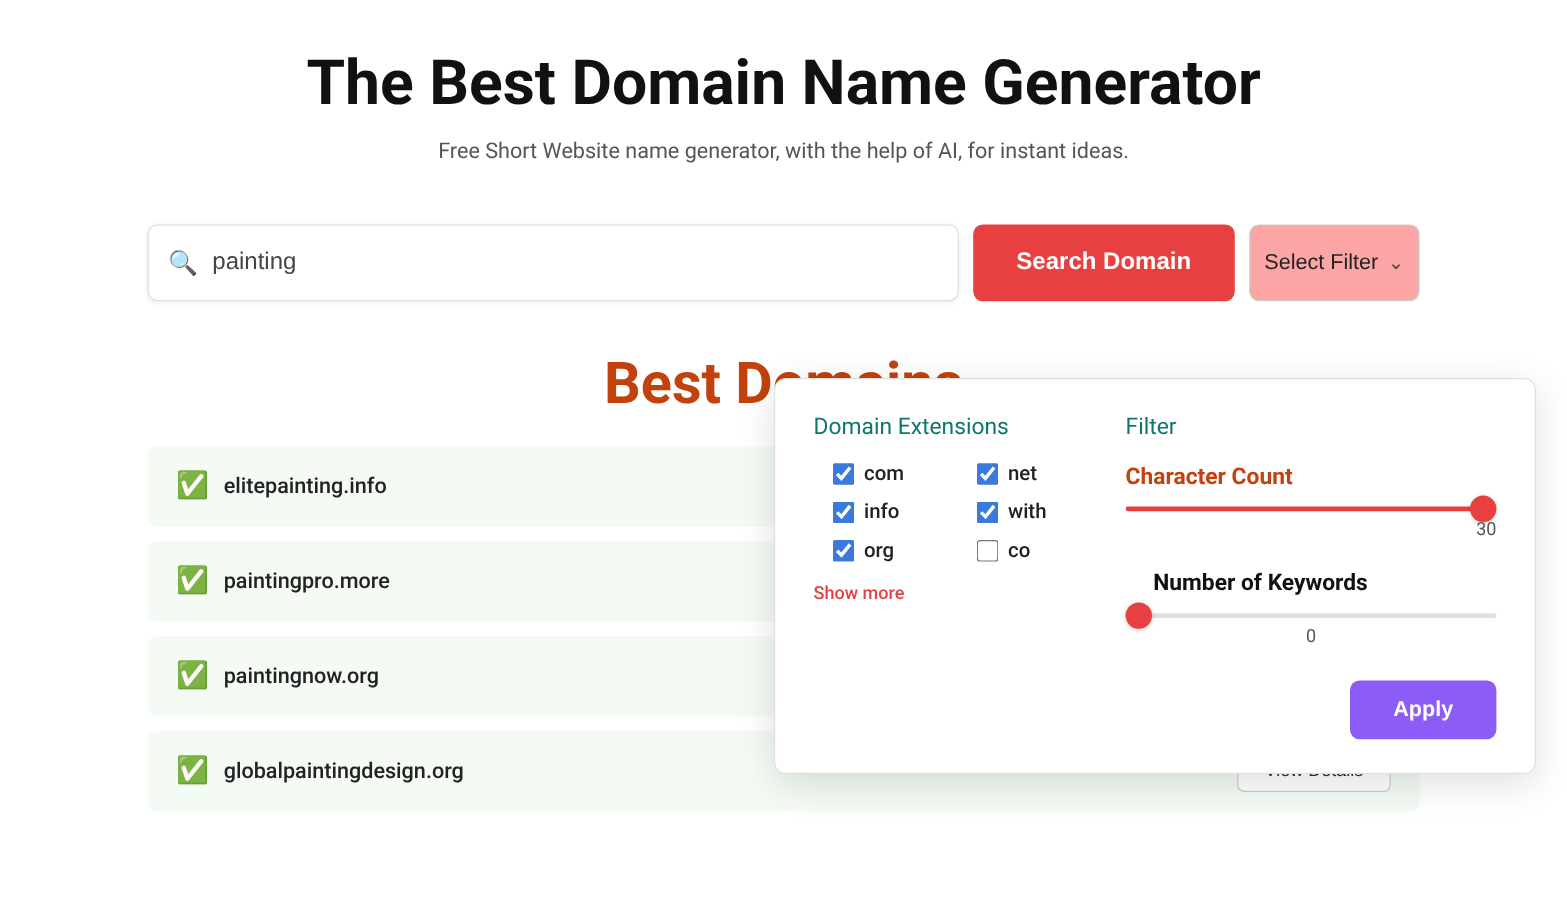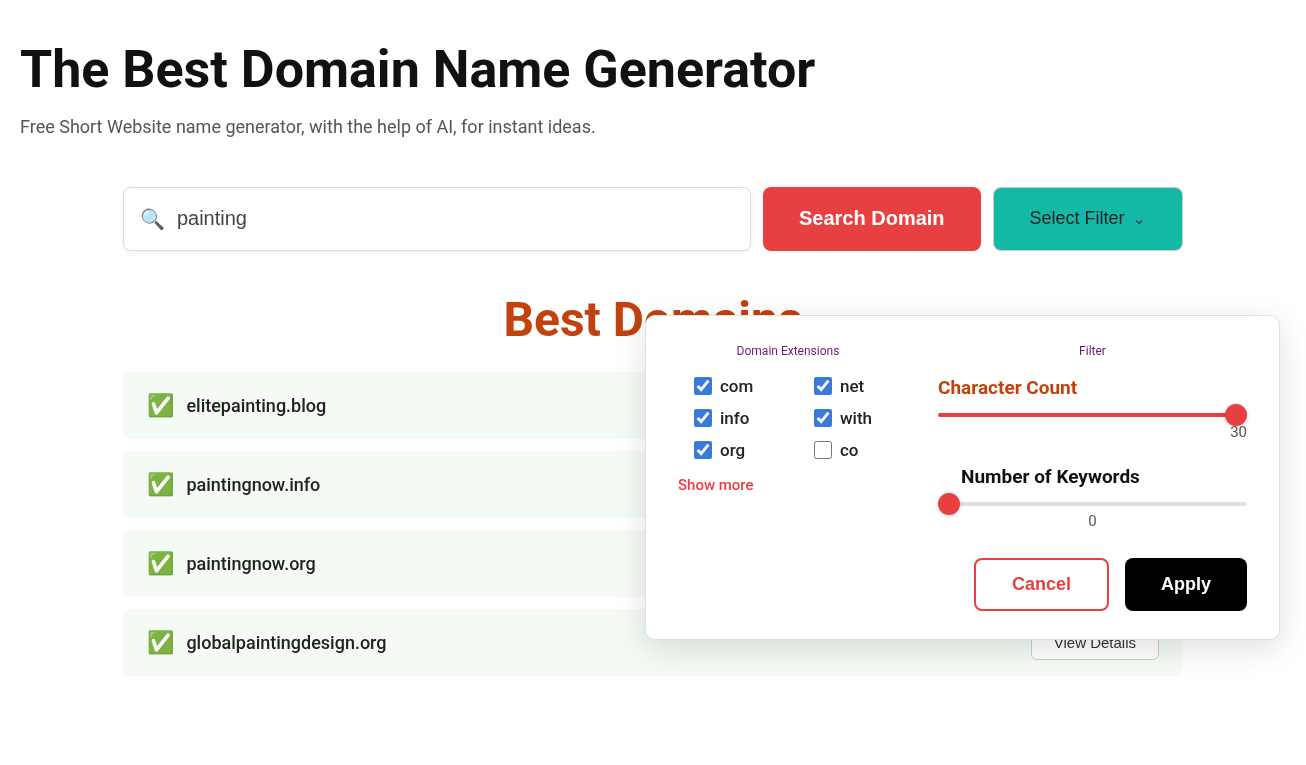--- a/index.html
+++ b/index.html
@@ -6,21 +6,21 @@
     body {
       font-family: -apple-system, BlinkMacSystemFont, 'Segoe UI', Roboto, sans-serif;
       background: #fff;
       color: #222;
       min-height: 765px;
       position: relative;
       overflow: hidden;
     }
 
     .page-header {
-      text-align: left;
+      text-align: center;
       padding: 40px 20px 20px;
     }
 
     .page-title {
       font-size: 52px;
       font-weight: 700;
       color: #111;
       line-height: 1.15;
       margin-bottom: 16px;
     }
@@ -81,23 +81,23 @@
       white-space: nowrap;
     }
 
     .filter-btn {
       display: flex;
       align-items: center;
       gap: 8px;
       border: 1.5px solid #ccc;
       border-radius: 8px;
       height: 64px;
-      padding: 0 36px;
+      padding: 0 12px;
       font-size: 18px;
-      background: #14b8a6;
+      background: #fca5a5;
       cursor: pointer;
       white-space: nowrap;
       color: #222;
     }
 
     .filter-chevron {
       font-size: 16px;
       color: #444;
     }
 
@@ -170,25 +170,24 @@
 
     .extensions-col {
       flex: 0 0 220px;
     }
 
     .filter-col {
       flex: 1;
     }
 
     .col-heading {
-      font-size: 12px;
-      color: #701a75;
+      font-size: 19px;
+      color: #0f766e;
       margin-bottom: 18px;
       font-weight: 400;
-      text-align: center;
     }
 
     .ext-grid {
       display: grid;
       grid-template-columns: 1fr 1fr;
       gap: 12px 20px;
     }
 
     .ext-item {
       display: flex;
@@ -307,21 +306,21 @@
       color: #e84040;
       background: #fff;
       border-radius: 8px;
       padding: 14px 36px;
       font-size: 18px;
       font-weight: 600;
       cursor: pointer;
     }
 
     .apply-btn {
-      background: #000000;
+      background: #8b5cf6;
       color: #fff;
       border: none;
       border-radius: 8px;
       padding: 14px 36px;
       font-size: 18px;
       font-weight: 600;
       cursor: pointer;
     }
   </style>
 </head>
@@ -343,29 +342,29 @@
     <span class="filter-chevron">⌄</span>
   </button>
 </div>
 
 <div class="results-area">
   <h2 class="section-title">Best Domains</h2>
 
   <div class="domain-row">
     <div class="domain-row-left">
       <span class="available-icon">✅</span>
-      <span>elitepainting.blog</span>
+      <span>elitepainting.info</span>
     </div>
     <button class="view-details-btn">View Details</button>
   </div>
 
   <div class="domain-row">
     <div class="domain-row-left">
       <span class="available-icon">✅</span>
-      <span>paintingnow.info</span>
+      <span>paintingpro.more</span>
     </div>
     <button class="view-details-btn">View Details</button>
   </div>
 
   <div class="domain-row">
     <div class="domain-row-left">
       <span class="available-icon">✅</span>
       <span>paintingnow.org</span>
     </div>
     <button class="view-details-btn">View Details</button>
@@ -430,19 +429,18 @@
       </div>
       <div class="slider-value">30</div>
 
       <div class="keywords-label">Number of Keywords</div>
       <div class="slider-row">
         <input type="range" class="keywords-slider" min="0" max="10" value="0" style="">
       </div>
       <div class="keywords-value">0</div>
 
       <div class="dropdown-actions">
-        <button class="cancel-btn">Cancel</button>
         <button class="apply-btn">Apply</button>
       </div>
 
     </div>
   </div>
 </div>
 
 </body></html>

